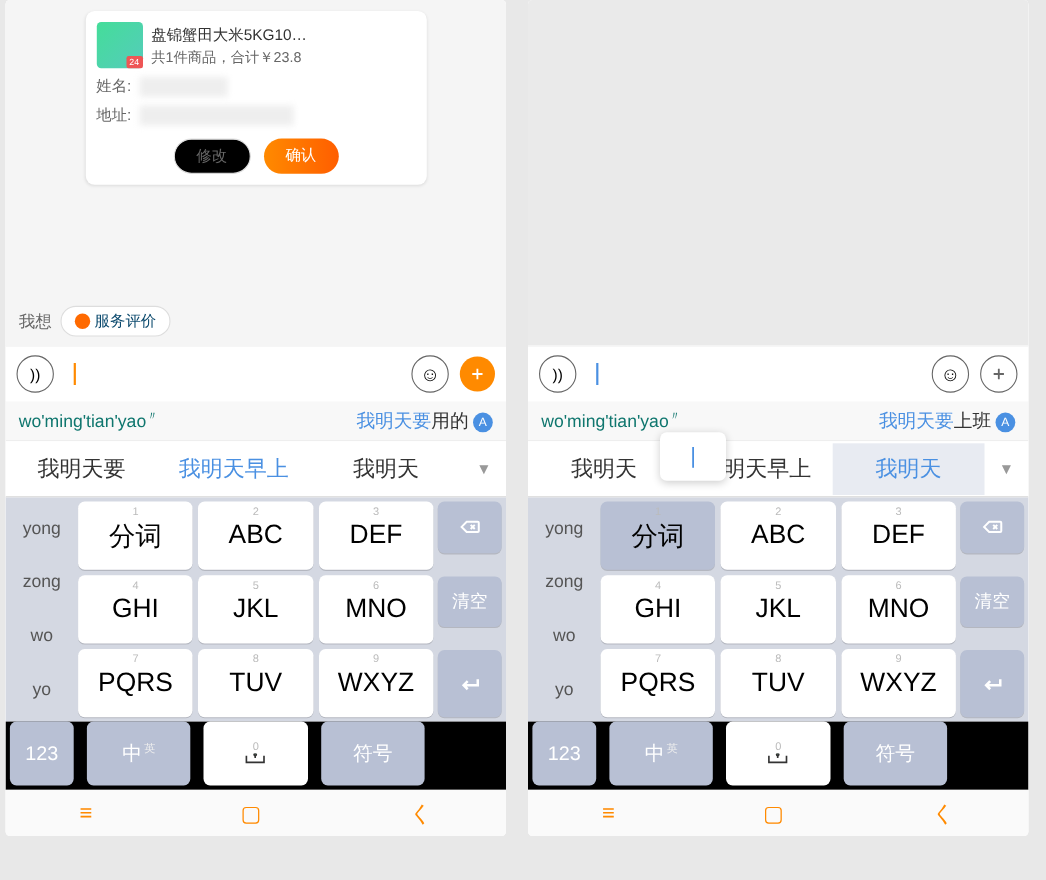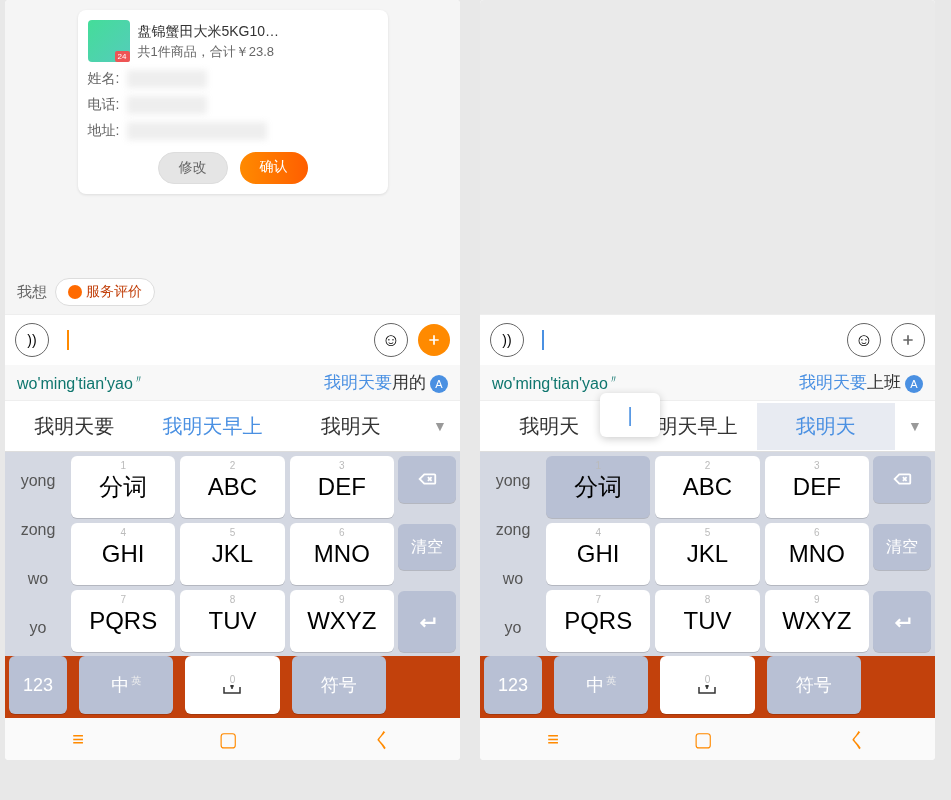--- a/index.html
+++ b/index.html
@@ -8,25 +8,25 @@
 .chat-area{flex:1;background:#f5f5f5;padding:10px;overflow:hidden}
 .card{background:#fff;border-radius:8px;padding:10px;margin:0 auto 2px;width:290px;box-shadow:0 1px 3px rgba(0,0,0,0.1)}
 .prod-row{display:flex;align-items:center;margin-bottom:8px}
 .prod-img{width:42px;height:42px;background:linear-gradient(135deg,#4d9,#5cb);border-radius:4px;margin-right:8px;position:relative}
 .prod-img::after{content:"24";position:absolute;bottom:0;right:0;background:#e55;color:#fff;font-size:8px;padding:1px 3px;border-radius:2px}
 .prod-info{flex:1;font-size:13px;color:#666;line-height:1.5}
 .prod-title{color:#333;font-size:14px}
 .form-row{margin:8px 0;font-size:14px;color:#666;display:flex}
 .form-row .v{margin-left:8px;color:#ddd;filter:blur(3px);background:#eee;width:80px}
 .btn-row{display:flex;justify-content:center;gap:12px;margin-top:12px}
-.btn{padding:6px 20px;border-radius:20px;font-size:14px;border:1px solid #ddd;background:#e5e5e5;color:#666}
+.btn{padding:6px 20px;border-radius:20px;font-size:14px;border:1px solid #ddd;background:#000000;color:#666}
 .btn-primary{background:linear-gradient(90deg,#ff8a00,#ff5e00);color:#fff;border:none}
 .quick-row{display:flex;align-items:center;padding:8px 12px;background:#f5f5f5;gap:8px}
 .quick-label{font-size:15px;color:#666}
-.quick-chip{display:flex;align-items:center;gap:4px;background:#fff;border:1px solid #ddd;border-radius:16px;padding:4px 12px;font-size:14px;color:#c2410c}
+.quick-chip{display:flex;align-items:center;gap:4px;background:#fff;border:1px solid #ddd;border-radius:16px;padding:4px 12px;font-size:14px;color:#0c4a6e}
 .quick-chip .dot{width:14px;height:14px;background:#ff6a00;border-radius:50%;position:relative}
 .input-row{display:flex;align-items:center;padding:8px 10px;background:#fff;gap:10px;border-top:1px solid #eee}
 .voice-circle{width:32px;height:32px;border:1.5px solid #666;border-radius:50%;display:flex;align-items:center;justify-content:center;font-size:14px}
 .text-input{flex:1;height:32px;display:flex;align-items:center;padding:0 8px}
 .cursor{width:2px;height:20px;background:#ff8a00}
 .cursor.blue{background:#4a90e2}
 .emoji-btn{width:32px;height:32px;border:1.5px solid #666;border-radius:50%;display:flex;align-items:center;justify-content:center;font-size:18px}
 .plus-btn{width:32px;height:32px;background:#ff8a00;color:#fff;border-radius:50%;display:flex;align-items:center;justify-content:center}
 .plus-btn.outline{background:#fff;border:1.5px solid #666;color:#666}
 .ime-head{display:flex;justify-content:space-between;align-items:center;padding:6px 12px;background:#f8f8f8;font-size:16px}
@@ -46,21 +46,21 @@
 .kbd-leftcol{width:58px;display:flex;flex-direction:column;gap:0}
 .kbd-side{flex:1;display:flex;align-items:center;justify-content:center;font-size:16px;color:#555;background:transparent}
 .kbd-grid{flex:1;display:grid;grid-template-columns:repeat(3,1fr);grid-template-rows:repeat(3,62px);gap:5px}
 .key{background:#fff;border-radius:6px;display:flex;flex-direction:column;align-items:center;justify-content:center;box-shadow:0 1px 0 rgba(0,0,0,0.15);position:relative}
 .key .num{position:absolute;top:4px;font-size:10px;color:#bbb}
 .key .lbl{font-size:24px;color:#000000}
 .key.sel{background:#b8c0d4}
 .kbd-rightcol{width:58px;display:flex;flex-direction:column;gap:21px}
 .fnkey{flex:1;background:#b8c0d4;border-radius:6px;display:flex;align-items:center;justify-content:center;color:#fff;font-size:16px;box-shadow:0 1px 0 rgba(0,0,0,0.15)}
 .fnkey svg{width:22px;height:22px}
-.kbd-bottom{display:flex;background:#c2410c;padding:0 4px 4px;gap:12px}
+.kbd-bottom{display:flex;background:#000000;padding:0 4px 4px;gap:12px}
 .bkey{height:58px;background:#b8c0d4;border-radius:6px;display:flex;align-items:center;justify-content:center;color:#fff;font-size:18px;box-shadow:0 1px 0 rgba(0,0,0,0.15)}
 .bkey.white{background:#fff;color:#333}
 .bkey .sub{font-size:10px;color:#eee;margin-left:2px;align-self:flex-start;margin-top:18px}
 .nav-bar{display:flex;justify-content:space-around;align-items:center;height:42px;background:#fafafa}
 .nav-btn{color:#ff8a00;font-size:20px}
 .empty-chat{flex:1;background:#eaeaea}
 </style>
 </head>
 <body>
 
@@ -74,24 +74,20 @@
         <div class="prod-info">
           <div class="prod-title">盘锦蟹田大米5KG10…</div>
           <div>共1件商品，合计￥23.8</div>
         </div>
       </div>
       <div class="form-row">
             <span>姓名:</span>
             <span class="v"></span>
           </div>
       <div class="form-row">
-            <span>电话:</span>
-            <span class="v"></span>
-          </div>
-      <div class="form-row">
             <span>地址:</span>
             <span class="v" style="width:140px"></span>
           </div>
       <div class="btn-row">
         <div class="btn">修改</div>
         <div class="btn btn-primary">确认</div>
       </div>
     </div>
   </div>
   <div class="quick-row">

